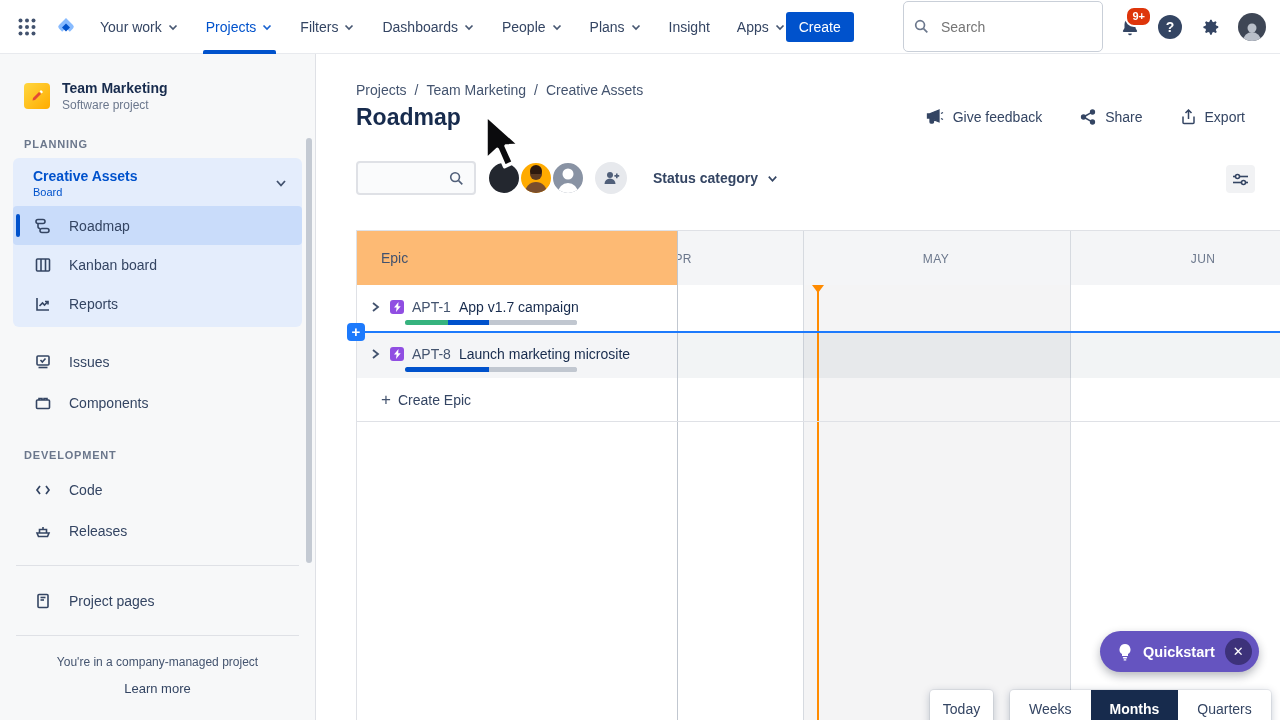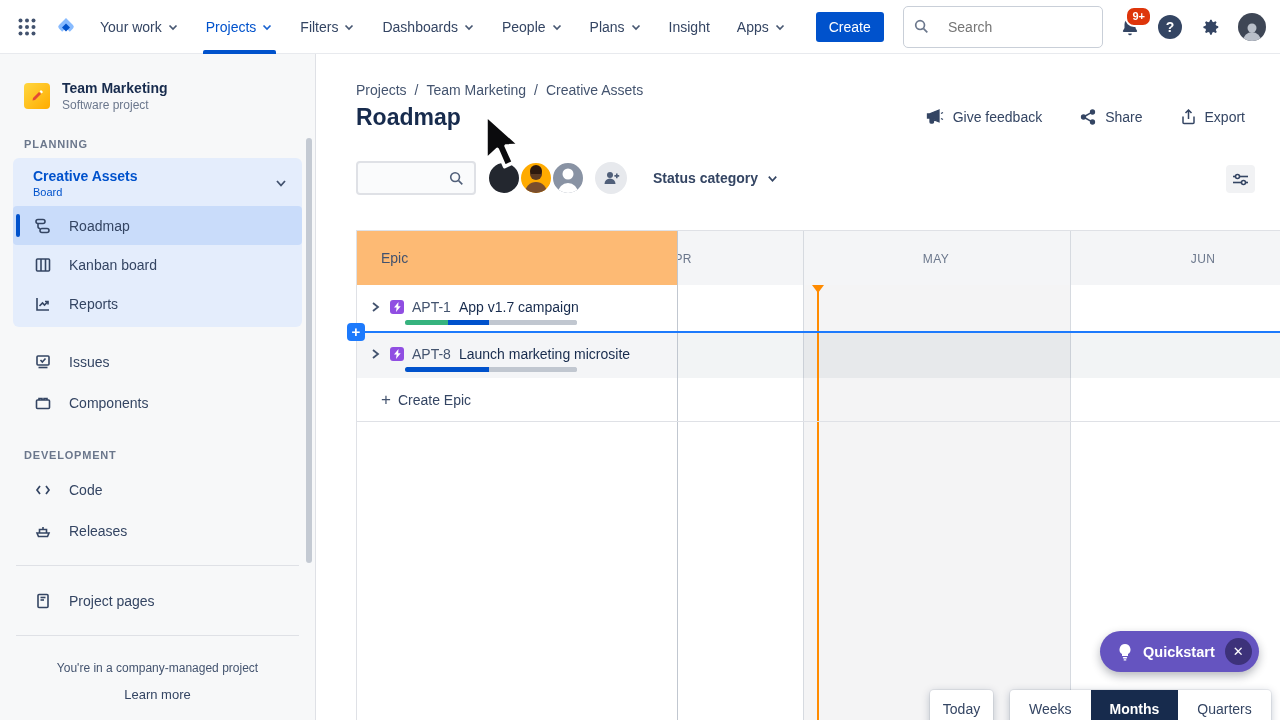--- a/index.html
+++ b/index.html
@@ -9,22 +9,22 @@
 
   
   .navbar { position:absolute; top:0; left:0; right:0; height:54px; background:#fff; border-bottom:1px solid #E8EAEE; display:flex; align-items:center; padding:0 14px; z-index:40; }
   .appgrid { width:26px; height:26px; display:flex; align-items:center; justify-content:center; margin-right:14px; cursor:pointer; }
   .jira-logo { margin-right:22px; }
   .nav-menu { display:flex; align-items:center; gap:27px; }
   .nav-item { position:relative; display:flex; align-items:center; gap:5px; color:#344563; font-weight:500; cursor:pointer; height:54px; }
   .nav-item.active { color:#0052CC; }
   .nav-item.active::after { content:""; position:absolute; left:-3px; right:-3px; bottom:0; height:4px; background:#0052CC; border-radius:2px 2px 0 0; }
   .chev-d { opacity:.9; }
-  .create-btn { margin-left:30px; background:#0052CC; color:#fff; border:none; border-radius:3px; padding:7px 13px; font-size:14px; font-weight:500; cursor:pointer; font-family:inherit; }
-  .nav-search { margin-left:auto; width:200px; height:42px; border:1px solid #C9CFD8; border-radius:5px; display:flex; align-items:center; padding:0 10px; gap:19px; color:#6B778C; }
+  .create-btn { background:#0052CC; color:#fff; border:none; border-radius:3px; padding:7px 13px; font-size:14px; font-weight:500; cursor:pointer; font-family:inherit; }
+  .nav-search { margin-left:auto; width:200px; height:51px; border:1px solid #C9CFD8; border-radius:5px; display:flex; align-items:center; padding:0 10px; gap:12px; color:#6B778C; }
   .nav-search input { border:none; outline:none; width:140px; font-size:14px; background:transparent; color:#344563; font-family:inherit; }
   .nav-icons { display:flex; align-items:center; gap:17px; margin-left:16px; }
   .bell-wrap { position:relative; cursor:pointer; }
   .badge { position:absolute; top:-10px; right:-11px; background:#DE350B; color:#fff; font-size:11px; font-weight:700; line-height:1; padding:3px 5px; border-radius:9px; border:2px solid #fff; }
   .help-circ { width:24px; height:24px; border-radius:50%; background:#344563; color:#fff; font-weight:700; font-size:14px; display:flex; align-items:center; justify-content:center; cursor:pointer; }
   .nav-avatar { width:28px; height:28px; border-radius:50%; background:#3E4655; overflow:hidden; display:flex; align-items:flex-end; justify-content:center; cursor:pointer; }
 
   
   .sidebar { position:absolute; top:54px; left:0; width:316px; bottom:0; background:#F7F8F9; border-right:1px solid #DFE1E6; z-index:20; }
   .proj-head { display:flex; align-items:center; gap:12px; margin:26px 24px 0; }
@@ -37,21 +37,21 @@
   .board-head .bh-name { color:#0052CC; font-weight:600; font-size:14px; }
   .board-head .bh-type { color:#0052CC; font-size:11px; margin-top:2px; }
   .board-head .bh-chev { margin-left:auto; margin-top:8px; color:#42526E; }
   .side-item { position:relative; height:39px; display:flex; align-items:center; gap:16px; padding-left:20px; color:#344563; font-size:14px; cursor:pointer; border-radius:4px; }
   .side-item .si-icon { width:20px; display:flex; justify-content:center; flex:none; }
   .side-item.selected { background:#C9DCFA; }
   .side-item.selected::before { content:""; position:absolute; left:3px; top:8px; bottom:8px; width:4px; border-radius:2px; background:#0052CC; }
   .root-items { margin:14px 13px 0; }
   .root-items .side-item { padding-left:20px; height:41px; }
   .side-divider { border:none; border-top:1px solid #DFE1E6; margin:14px 16px; }
-  .side-foot { position:absolute; left:0; right:0; bottom:18px; text-align:center; }
+  .side-foot { position:absolute; left:0; right:0; bottom:24px; text-align:center; }
   .side-foot .note { font-size:12px; color:#44546F; }
   .side-foot .learn { font-size:13px; color:#344563; margin-top:12px; cursor:pointer; display:inline-block; }
   .side-scroll { position:absolute; right:3px; top:84px; width:6px; height:425px; border-radius:3px; background:#C4CAD3; }
 
   
   .main { position:absolute; top:54px; left:317px; right:0; bottom:0; background:#fff; }
   .breadcrumb { position:absolute; left:39px; top:28px; display:flex; gap:8px; color:#44546F; font-size:14px; }
   .breadcrumb .bc-link { cursor:pointer; }
   .page-title { position:absolute; left:39px; top:50px; font-size:23px; font-weight:700; color:#172B4D; }
   .hdr-actions { position:absolute; right:35px; top:55px; display:flex; gap:38px; }

